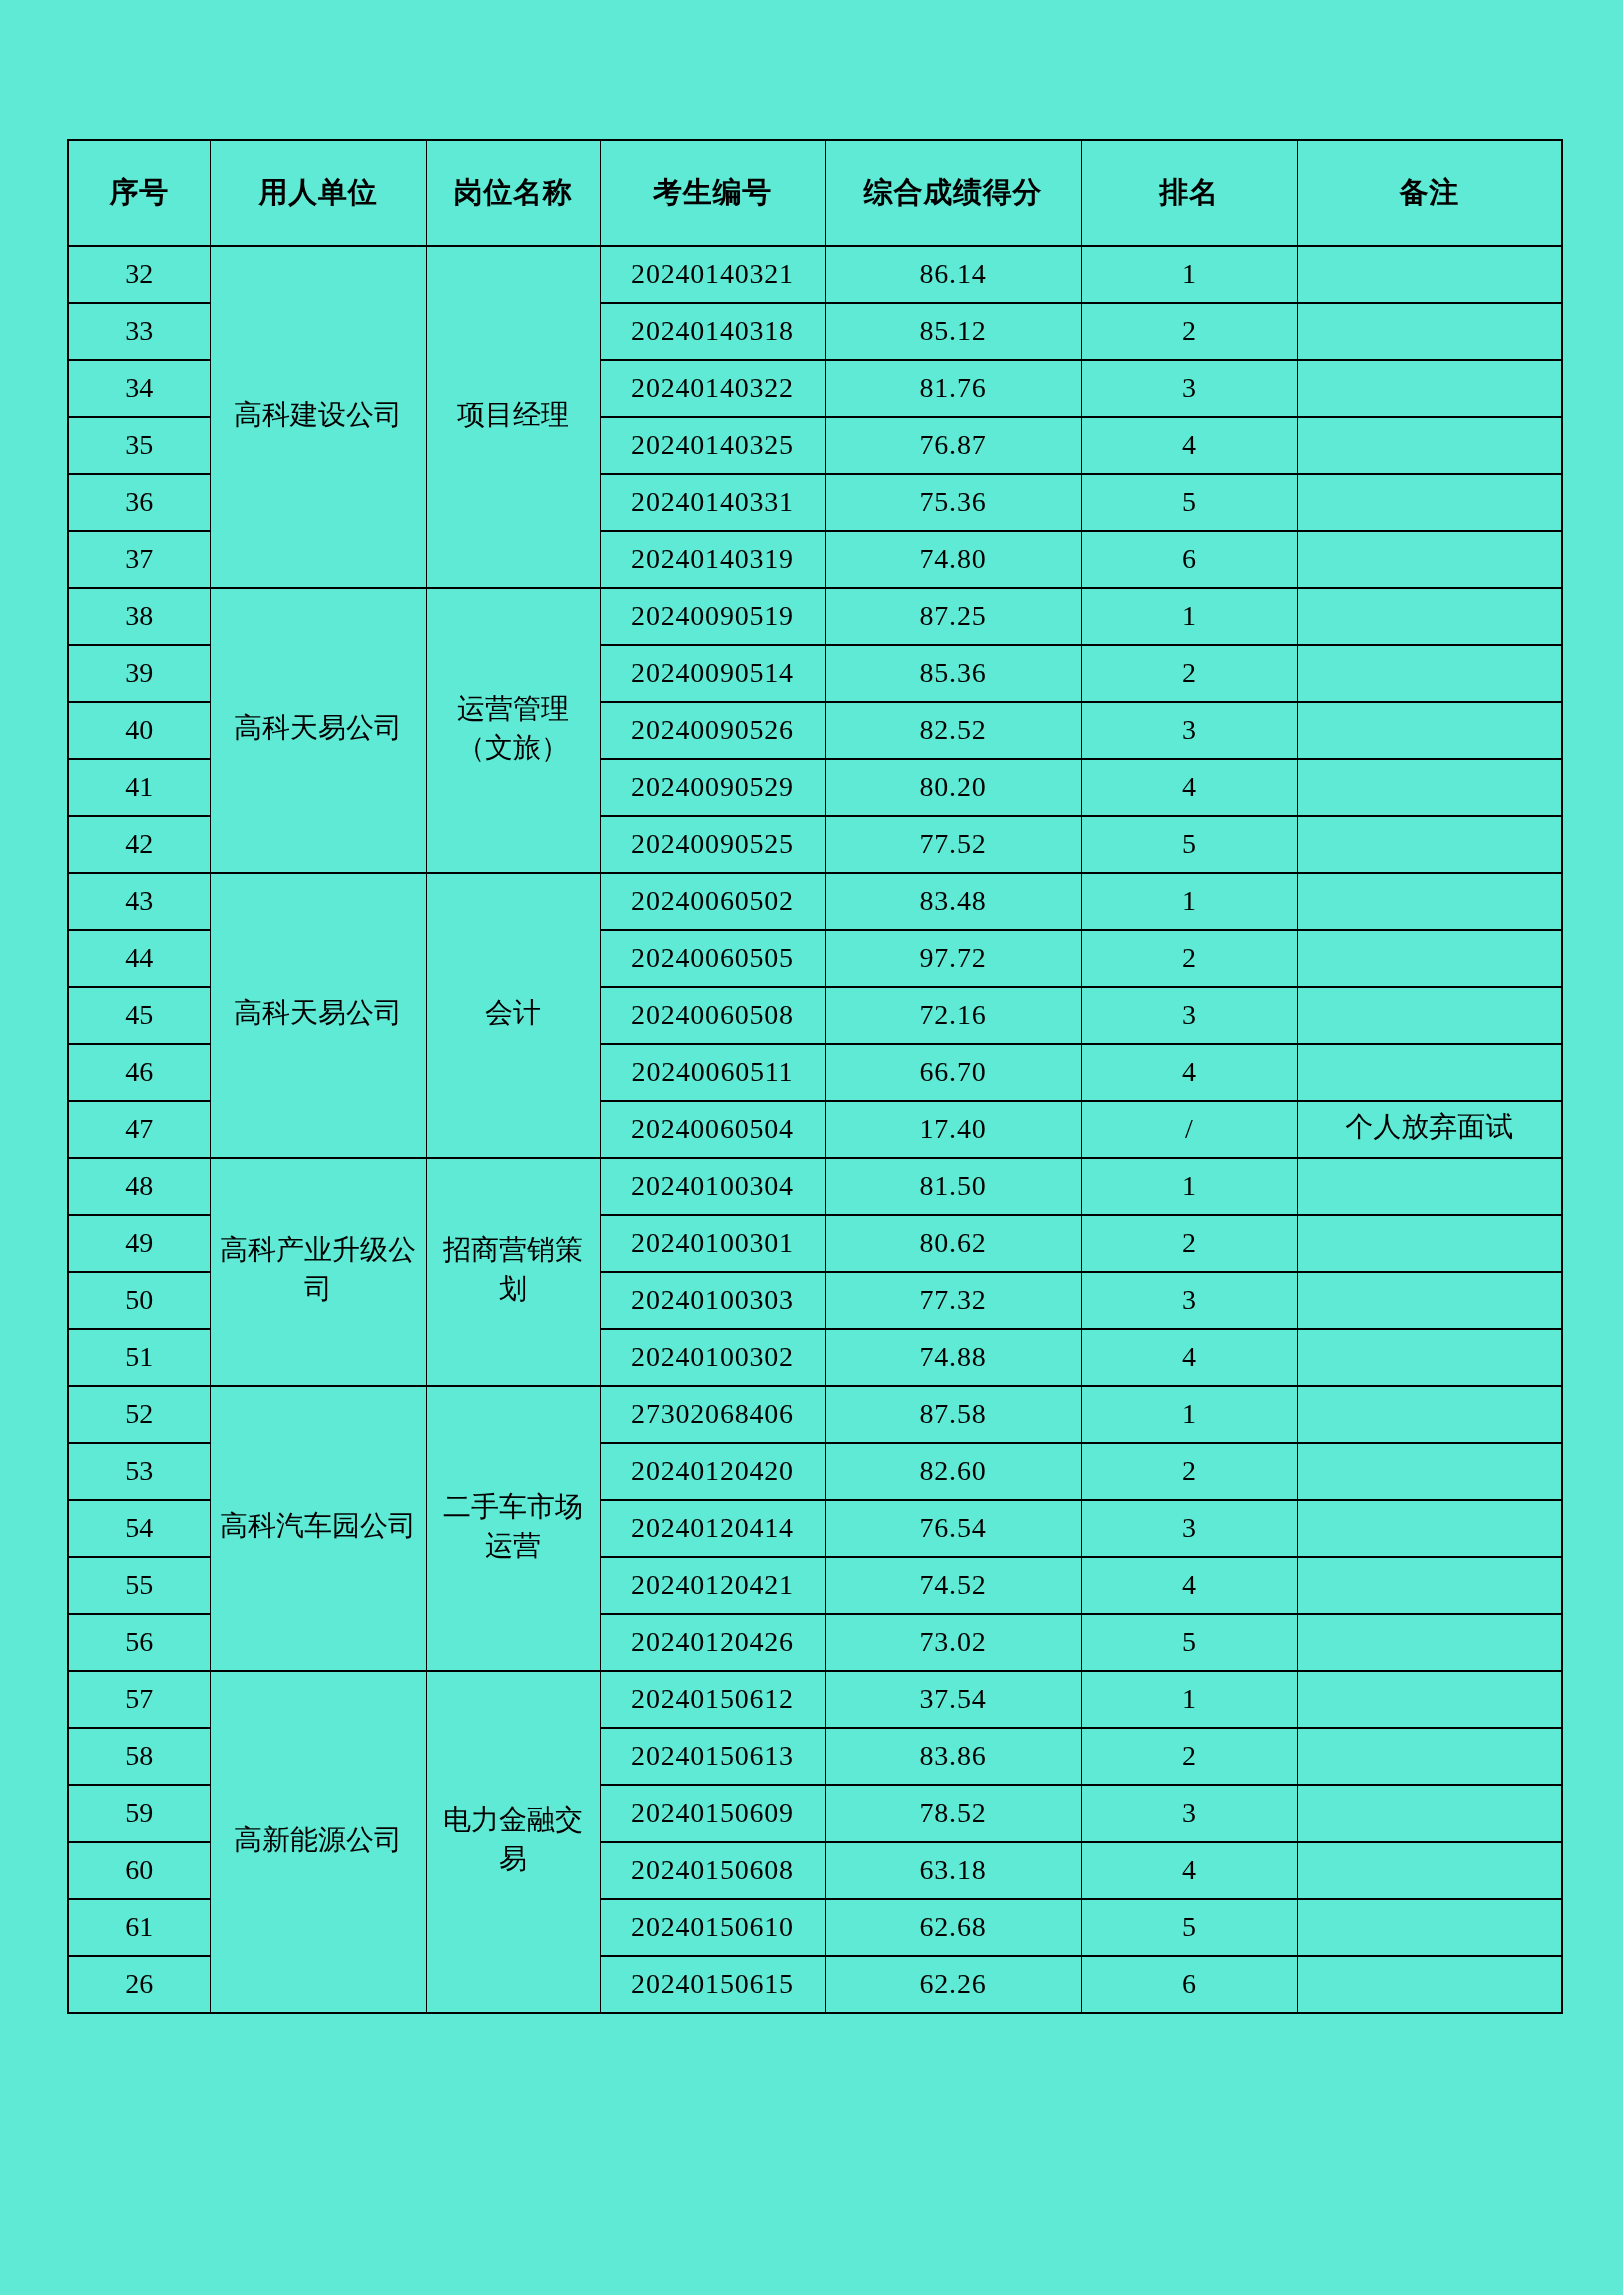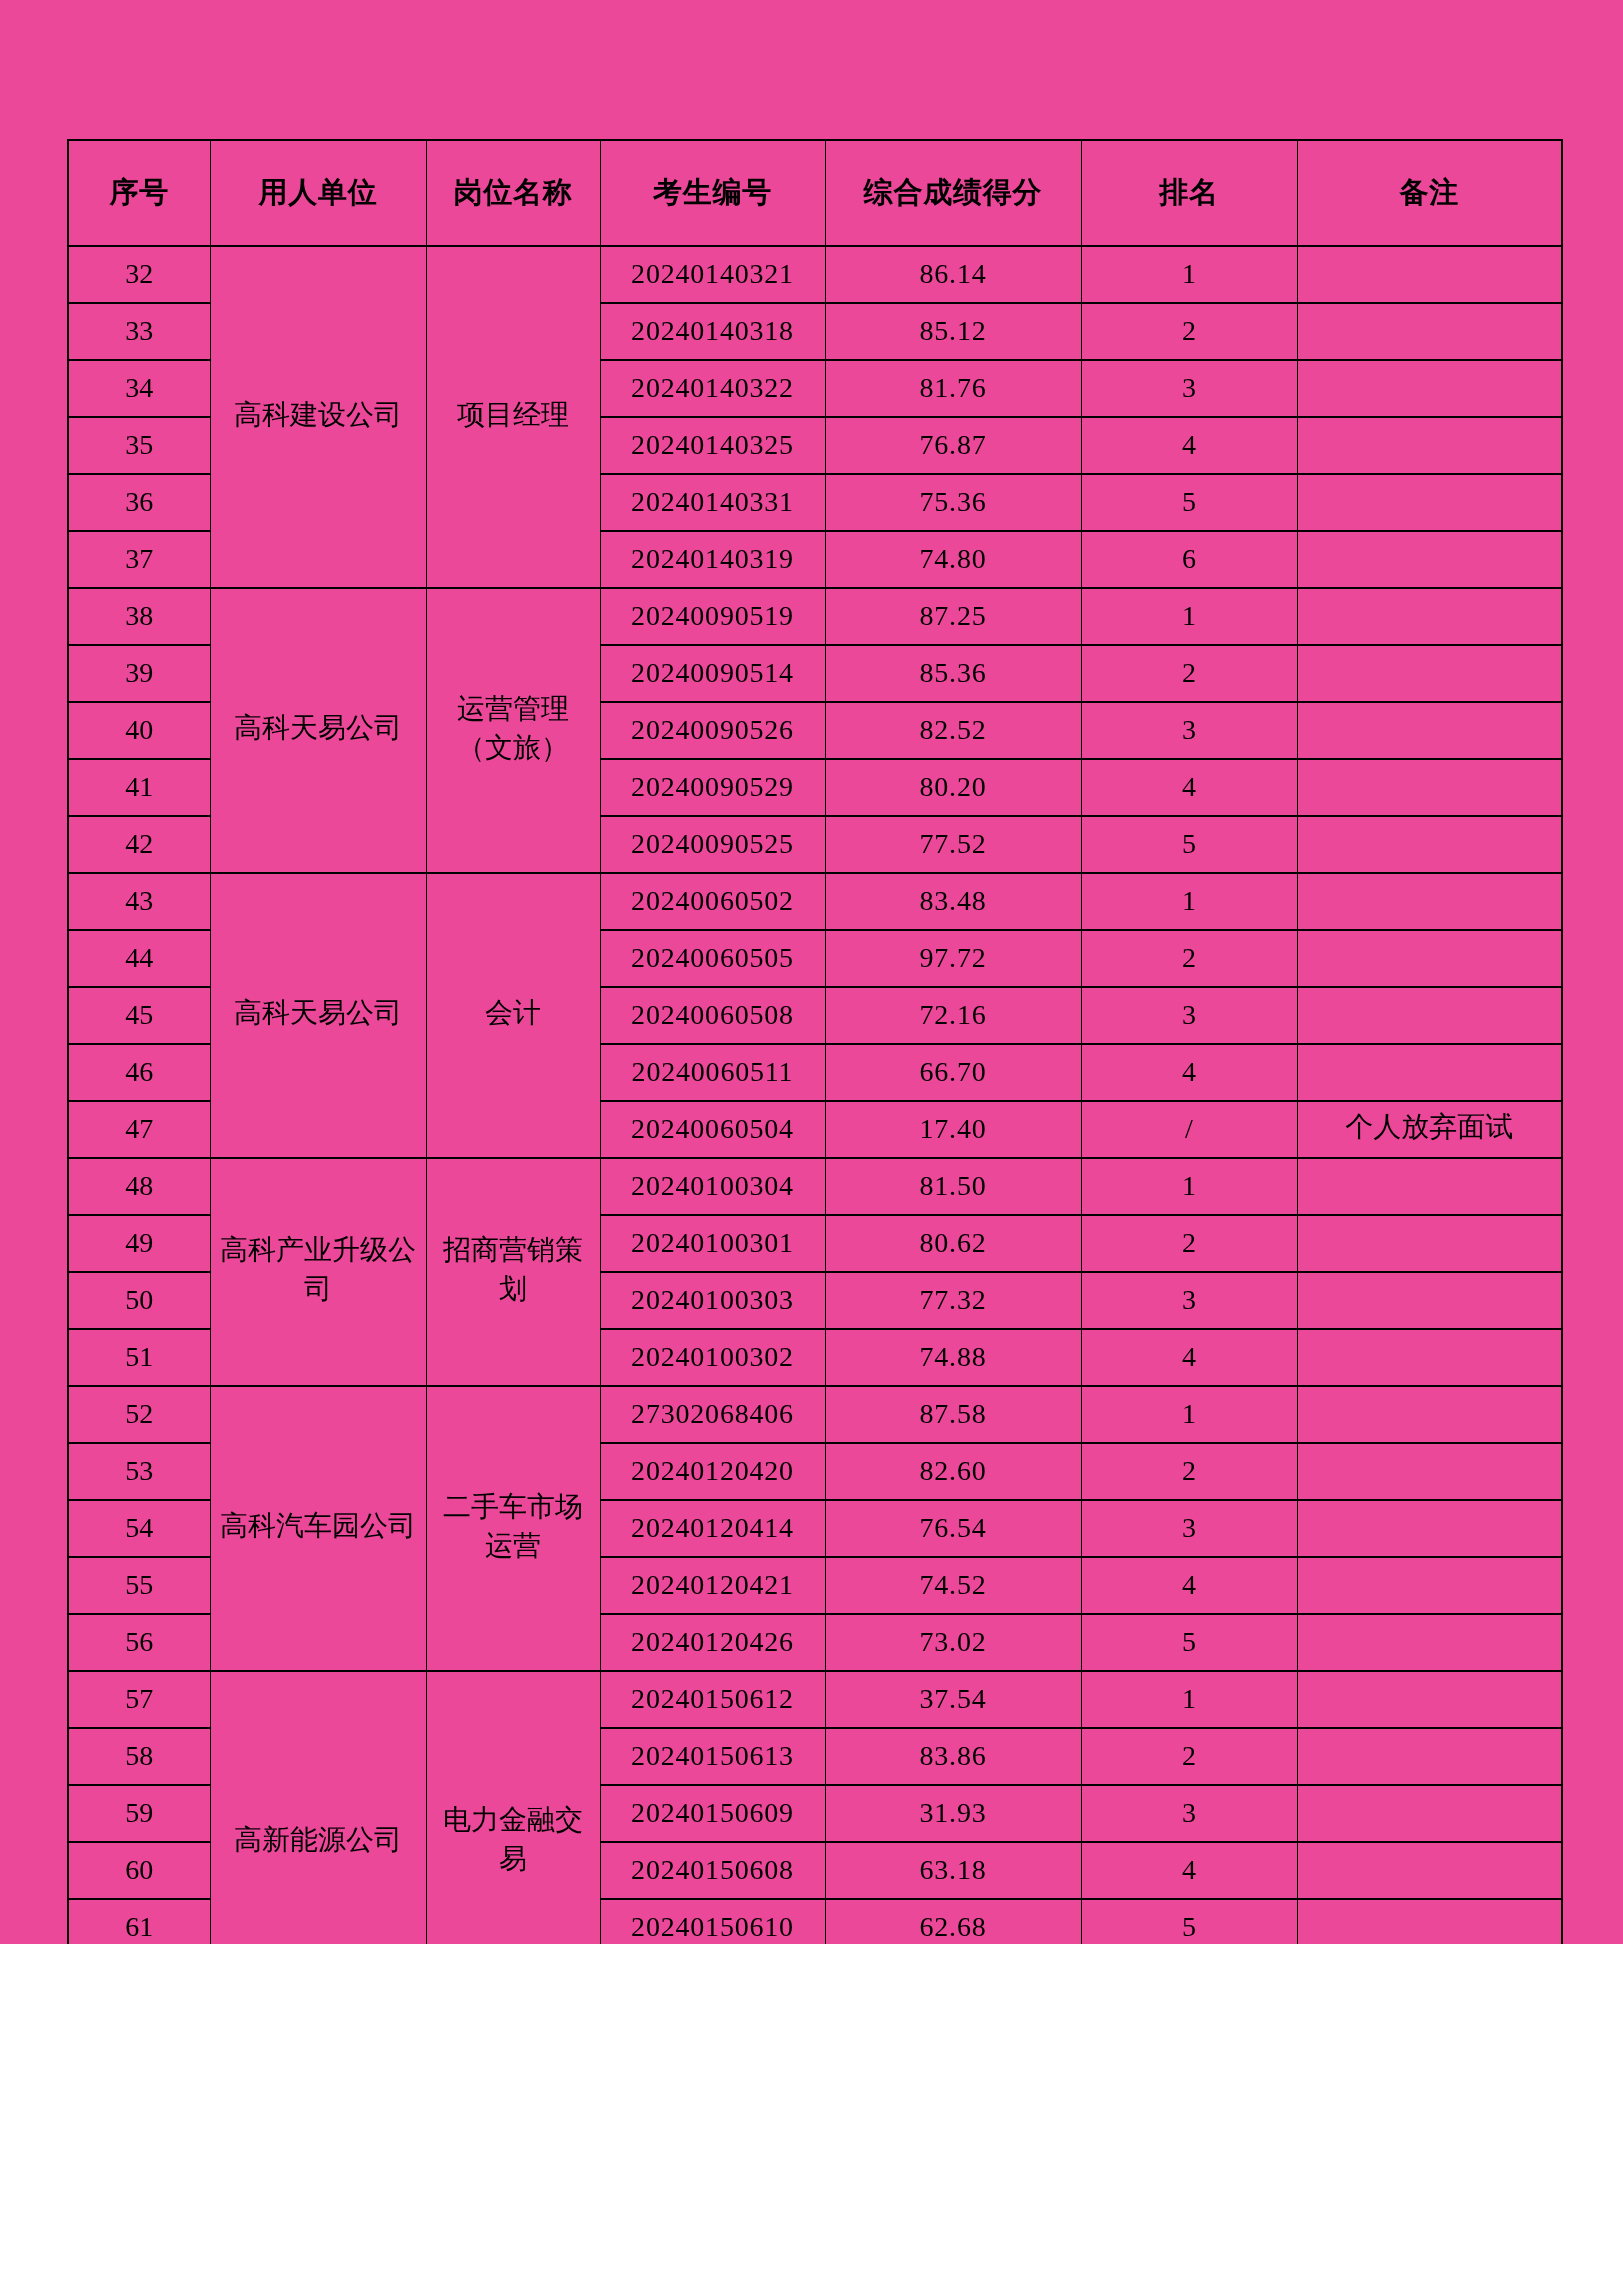--- a/index.html
+++ b/index.html
@@ -1,20 +1,20 @@
 <!DOCTYPE html>
 <html style="font-size:13.5px"><head>
 <meta charset="utf-8">
 <style>
   html, body { margin: 0; padding: 0; background: #ffffff; }
   .page {
     position: relative;
     width: 1623px;
-    height: 1944px;
-    background: #ec4899;
+    height: 2295px;
+    background: #5eead4;
     overflow: hidden;
   }
   table.results {
     position: absolute;
     left: 67px;
     top: 139px;
     width: 1493px;
     border-collapse: collapse;
     table-layout: fixed;
     font-family: "Liberation Serif", "DejaVu Serif", serif;
@@ -274,21 +274,21 @@
         <tr>
           <td class="cell-no">58</td>
           <td class="cell-candidate">20240150613</td>
           <td class="cell-score">83.86</td>
           <td class="cell-rank">2</td>
           <td class="cell-remark"></td>
         </tr>
         <tr>
           <td class="cell-no">59</td>
           <td class="cell-candidate">20240150609</td>
-          <td class="cell-score">31.93</td>
+          <td class="cell-score">78.52</td>
           <td class="cell-rank">3</td>
           <td class="cell-remark"></td>
         </tr>
         <tr>
           <td class="cell-no">60</td>
           <td class="cell-candidate">20240150608</td>
           <td class="cell-score">63.18</td>
           <td class="cell-rank">4</td>
           <td class="cell-remark"></td>
         </tr>

